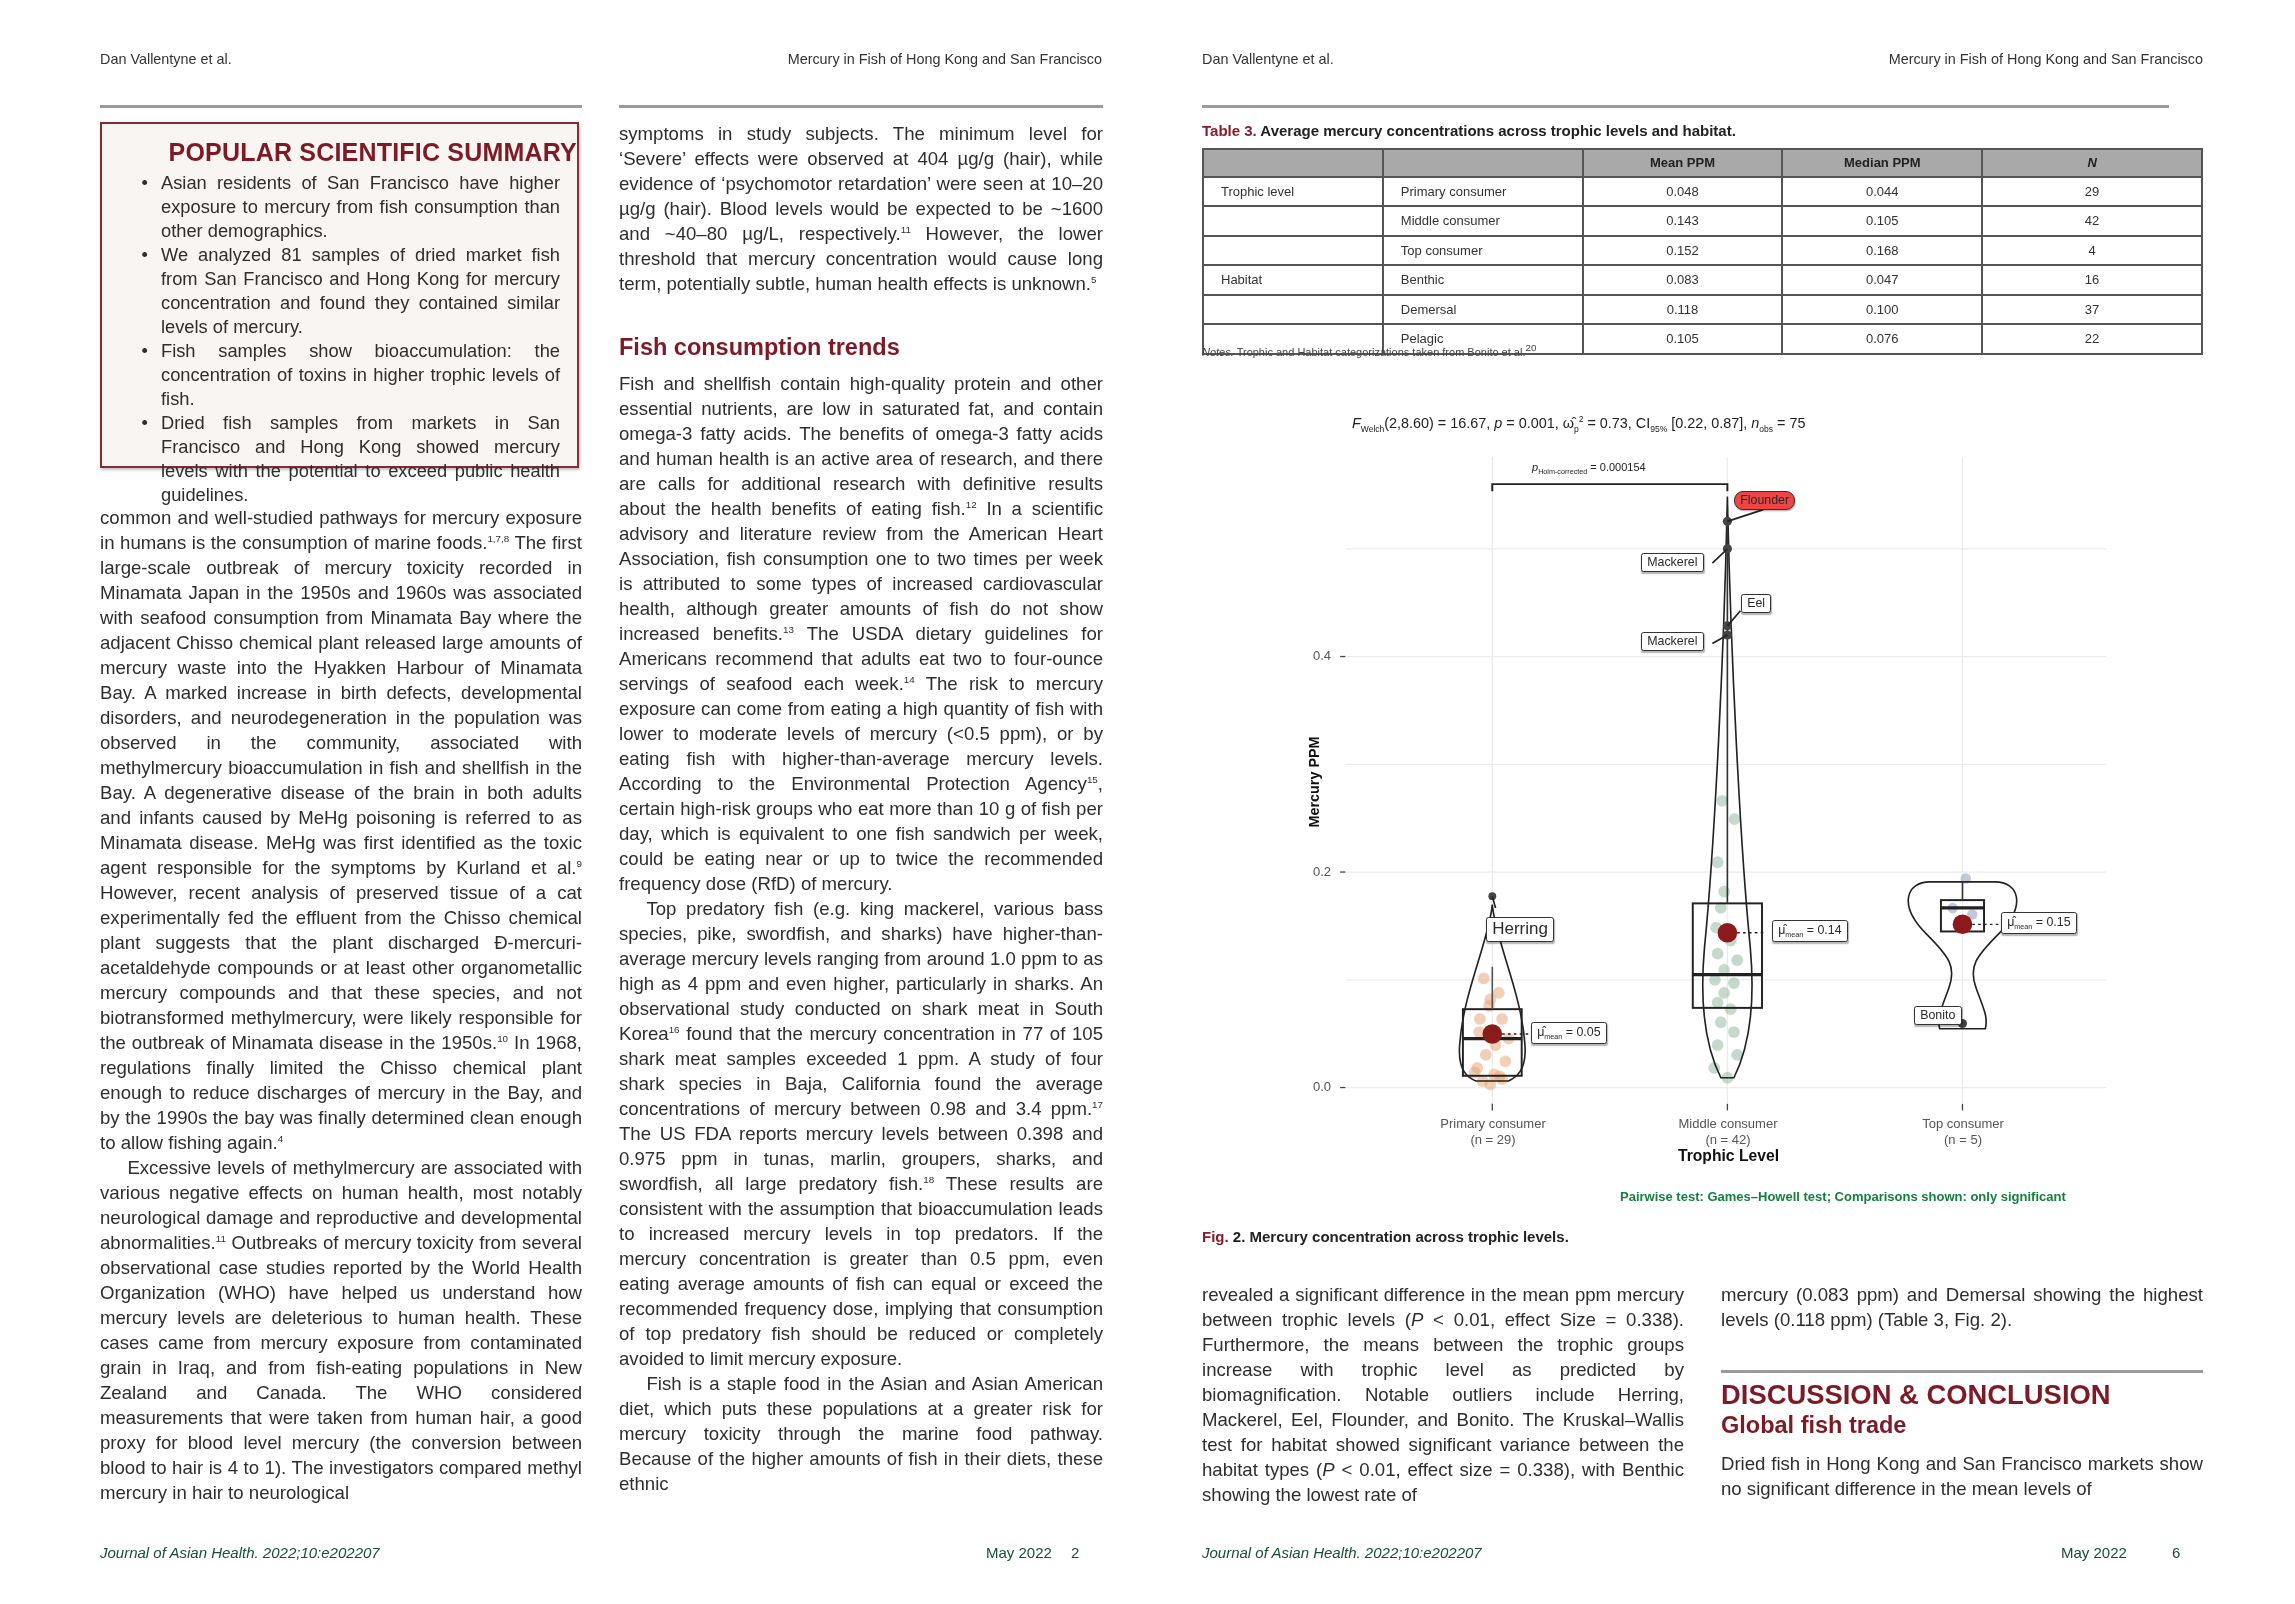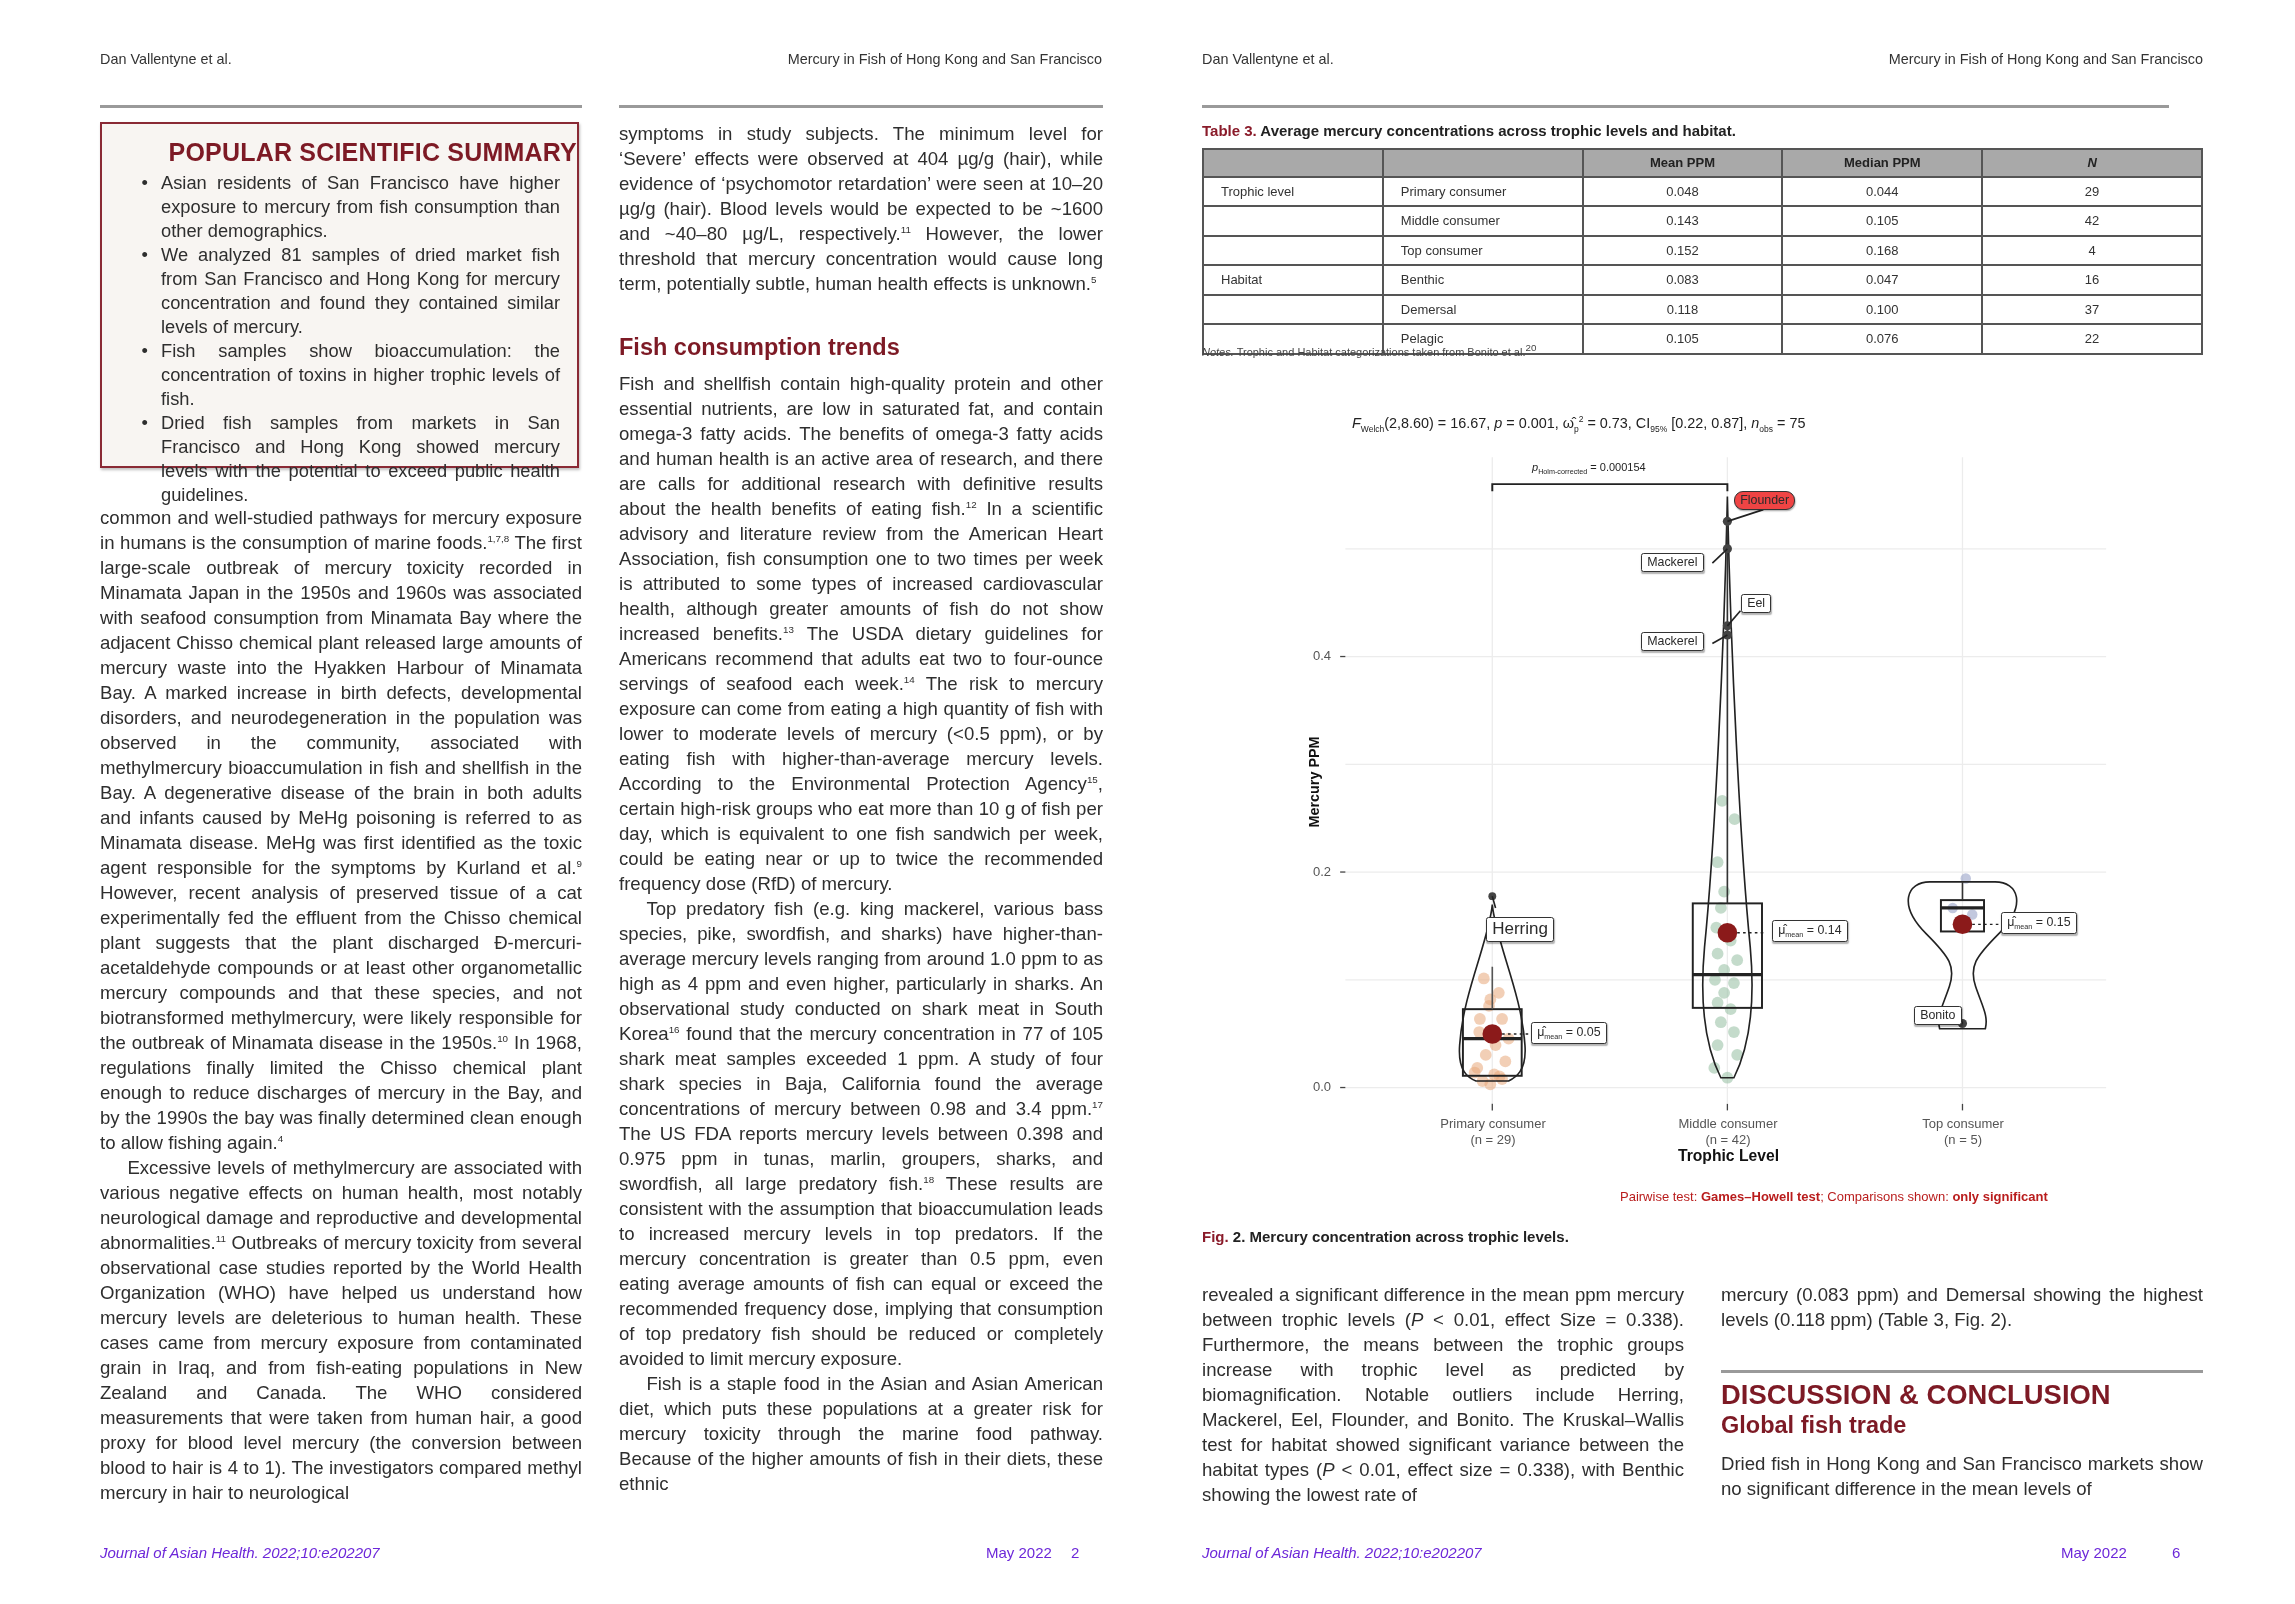--- a/index.html
+++ b/index.html
@@ -18,21 +18,21 @@
   .summary li::before{content:"•";position:absolute;left:-19.6px;top:0;}
   .h-section{font-size:23.5px;font-weight:bold;color:#7d1a25;}
   .caption{font-size:15px;font-weight:bold;color:#222;}
   .caption .lbl{color:#8a1b2a;}
   table.t3{position:absolute;left:1202px;top:148px;width:1001px;border-collapse:collapse;font-size:13px;color:#333;}
   table.t3 th{background:#a9a9a9;border:2px solid #555;height:23.5px;font-weight:bold;color:#222;}
   table.t3 td{border:2px solid #555;height:25.5px;}
   table.t3 td.l{text-align:left;padding-left:17px;}
   table.t3 td.c{text-align:center;}
   .notes{font-size:11px;color:#444;}
-  .footer{font-size:15px;color:#6d28d9;}
+  .footer{font-size:15px;color:#14532d;}
   .chart-text{font-family:"Liberation Sans",sans-serif;}
 </style>
 </head>
 <body>
 
 <div>
   <div class="abs runhead" style="left:100px;top:51px;">Dan Vallentyne et al.</div>
   <div class="abs runhead" style="left:764px;top:51px;width:338px;text-align:right;">Mercury in Fish of Hong Kong and San Francisco</div>
   <div class="rule" style="left:100px;top:105px;width:482px;"></div>
   <div class="rule" style="left:619px;top:105px;width:484px;"></div>
@@ -275,21 +275,21 @@
   <div class="abs chart-text" style="left:1656px;top:1116px;width:144px;text-align:center;font-size:13px;color:#555;line-height:15.7px;">
       <div>Middle consumer</div>
       <div>(n = 42)</div>
     </div>
   <div class="abs chart-text" style="left:1891px;top:1116px;width:144px;text-align:center;font-size:13px;color:#555;line-height:15.7px;">
       <div>Top consumer</div>
       <div>(n = 5)</div>
     </div>
   <div class="abs chart-text" style="left:1663px;top:1147px;width:131px;text-align:center;font-size:15.7px;font-weight:bold;color:#111;">Trophic Level</div>
 
-  <div class="abs chart-text" style="left:1620px;top:1189px;font-size:13px;color:#b91c1c;white-space:nowrap;"><span>Pairwise test: </span><b>Games–Howell test</b><span>; Comparisons shown: </span><b>only significant</b></div>
+  <div class="abs chart-text" style="left:1620px;top:1189px;font-size:13px;color:#15803d;white-space:nowrap;font-weight:bold;"><span>Pairwise test: </span><b>Games–Howell test</b><span>; Comparisons shown: </span><b>only significant</b></div>
 
   <div class="abs caption" style="left:1202px;top:1228px;"><span class="lbl">Fig.</span><span> 2. Mercury concentration across trophic levels.</span></div>
 
   <div class="abs body-text" style="left:1202px;top:1282px;width:482px;">
     <p><span>revealed a significant difference in the mean ppm mercury between trophic levels (</span><i>P</i><span> &lt; 0.01, effect Size = 0.338). Furthermore, the means between the trophic groups increase with trophic level as predicted by biomagnification. Notable outliers include Herring, Mackerel, Eel, Flounder, and Bonito. The Kruskal–Wallis test for habitat showed significant variance between the habitat types (</span><i>P</i><span> &lt; 0.01, effect size = 0.338), with Benthic showing the lowest rate of</span></p>
   </div>
 
   <div class="abs body-text" style="left:1721px;top:1282px;width:482px;">
     <p>mercury (0.083 ppm) and Demersal showing the highest levels (0.118 ppm) (Table 3, Fig. 2).</p>
     <div style="height:3.3px;background:#9a9a9a;margin-top:38px;"></div>

